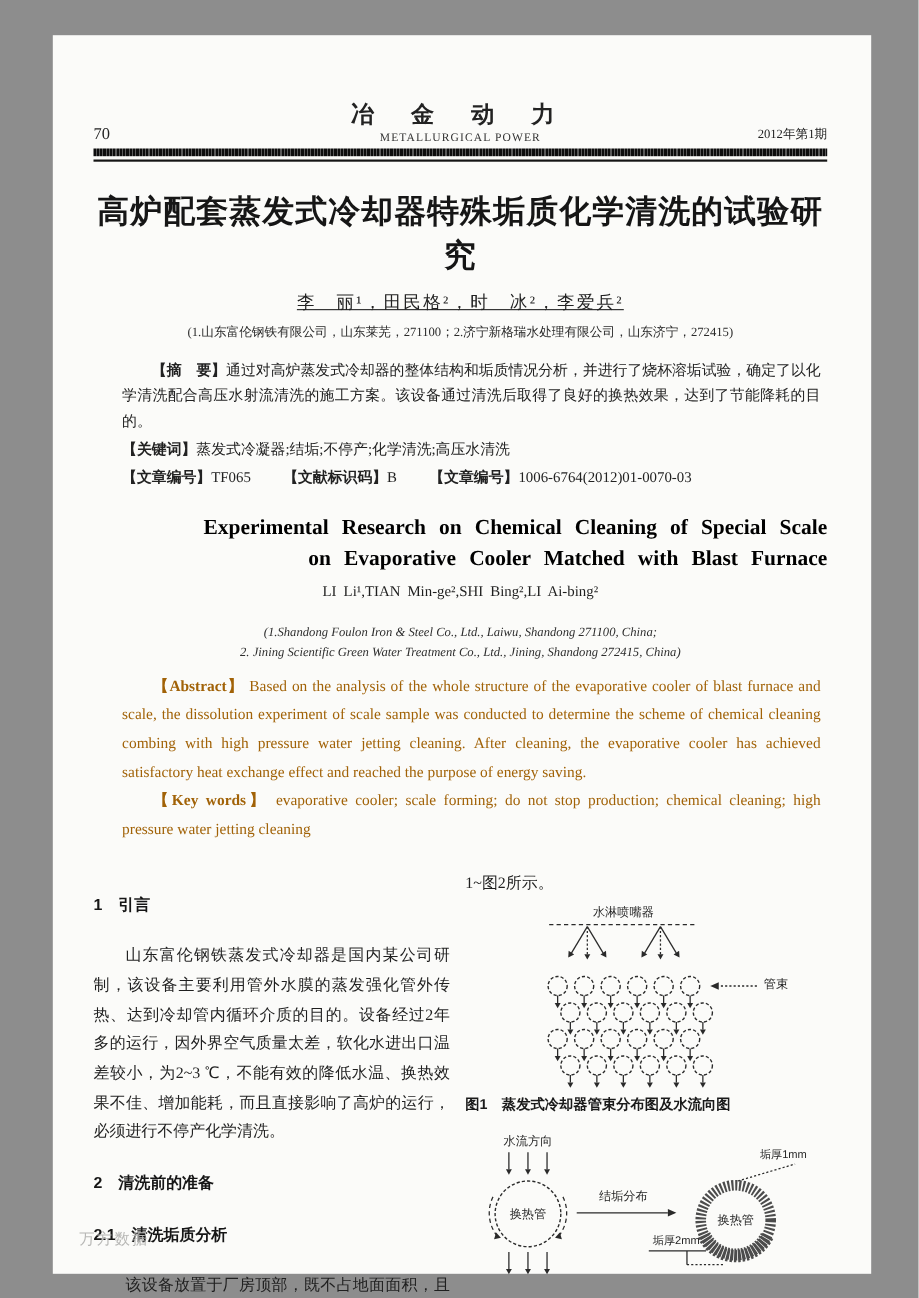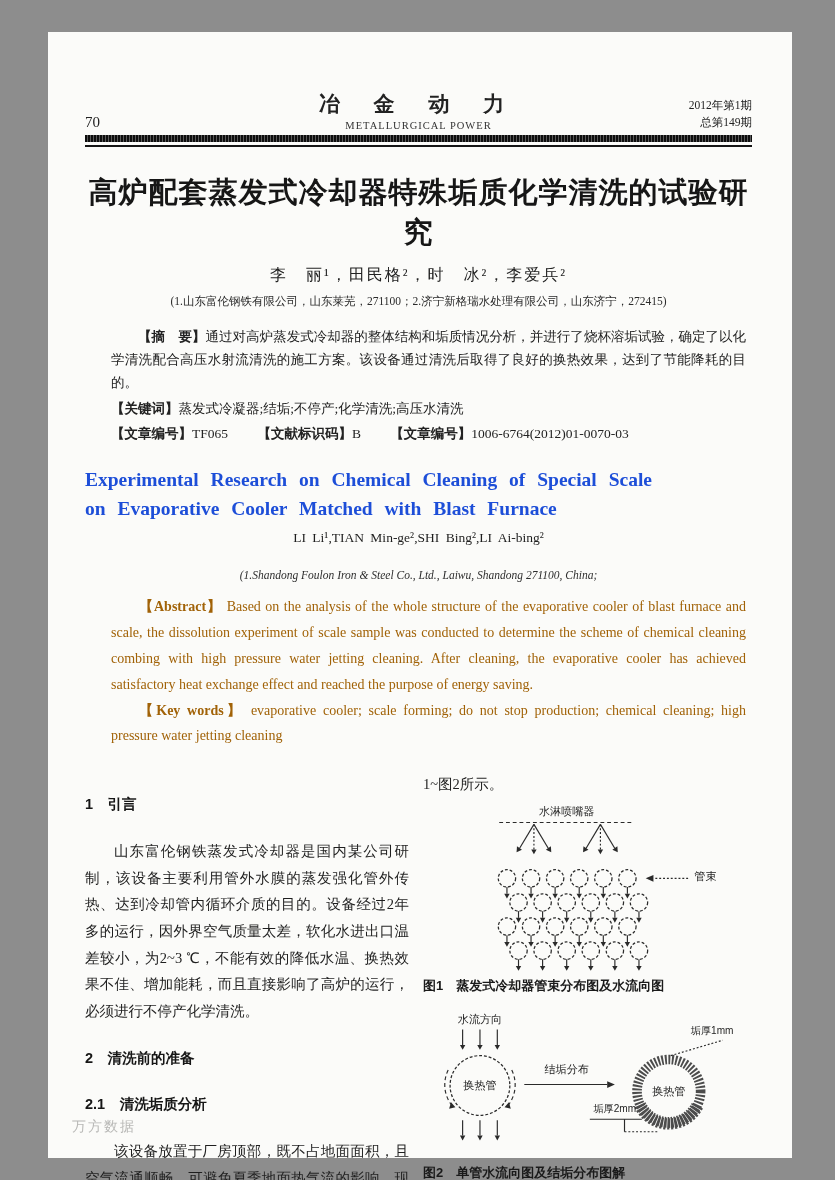--- a/index.html
+++ b/index.html
@@ -27,31 +27,31 @@
   .jen{font-size:10.5px;letter-spacing:1px;margin-top:2px;color:#333;}
   .issue{font-size:11.5px;line-height:1.5;color:#222;}
   .rule-thick{height:7px;margin-top:4px;background:repeating-linear-gradient(90deg,#0d0d0d 0 2px,#5a5a5a 2px 3px);}
   .rule-thin{border-top:2.5px solid #151515;margin-top:3px;}
   
   .title{
     margin:26px 0 0 0;text-align:center;
     font-family:"Liberation Sans",sans-serif;
     font-weight:bold;font-size:29px;letter-spacing:1px;color:#161616;
   }
-  .authors{margin-top:12px;text-align:center;font-size:16px;letter-spacing:2px;color:#222;}
+  .authors{margin-top:12px;text-align:center;font-size:16px;letter-spacing:2px;color:#222;text-decoration:underline;}
   .affil{margin-top:8px;text-align:center;font-size:11.5px;color:#2a2a2a;}
   
   .abs-block{margin:16px 6px 0 26px;font-size:13.5px;line-height:1.72;text-align:justify;color:#222;}
   .abs-block p{margin:0 0 2px 0;}
   .abs-block .ind2{text-indent:2em;}
   .abs-block .lbl{font-weight:bold;font-family:"Liberation Sans",sans-serif;}
   .clc-line span.item{margin-right:26px;white-space:nowrap;}
   .clc-line span.item:last-child{margin-right:0;}
   
-  .en-title{margin-top:20px;text-align:left;font-weight:bold;font-size:19.5px;word-spacing:7px;color:#1d4ed8;line-height:1.5;}
+  .en-title{margin-top:20px;text-align:right;font-weight:bold;font-size:19.5px;word-spacing:7px;color:#000000;line-height:1.5;}
   .en-authors{margin-top:6px;text-align:center;font-size:13.5px;word-spacing:3px;}
   .en-affil{margin-top:20px;text-align:center;font-size:11.5px;font-style:italic;line-height:1.6;color:#2d2d2d;}
   .en-abs{margin:10px 6px 0 26px;font-size:14px;line-height:1.85;text-align:justify;color:#a16207;}
   .en-abs p{margin:0;text-indent:2em;}
   .en-abs .lbl{font-weight:bold;}
   
   .columns{display:flex;gap:14px;margin-top:22px;}
   .col{width:324px;font-size:14.5px;line-height:1.84;text-align:justify;color:#1f1f1f;}
   .col h3{margin:20px 0;font-size:14.5px;font-family:"Liberation Sans",sans-serif;font-weight:bold;color:#161616;}
   .col p{margin:0;text-indent:2em;}
@@ -77,21 +77,20 @@
 
   <div class="header">
     <div class="hl"><span class="pageno">70</span></div>
     <div class="journal">
       <div class="jcn">冶 金 动 力</div>
       <div class="jen">METALLURGICAL POWER</div>
     </div>
     <div class="hr">
       <div class="issue">
         <div>2012年第1期</div>
-        <div>总第149期</div>
       </div>
     </div>
   </div>
   <div class="rule-thick"></div>
   <div class="rule-thin"></div>
 
   <h1 class="title">高炉配套蒸发式冷却器特殊垢质化学清洗的试验研究</h1>
   <div class="authors">李　丽¹，田民格²，时　冰²，李爱兵²</div>
   <div class="affil">(1.山东富伦钢铁有限公司，山东莱芜，271100；2.济宁新格瑞水处理有限公司，山东济宁，272415)</div>
 
@@ -105,20 +104,21 @@
     </p>
   </div>
 
   <div class="en-title">
     <div>Experimental Research on Chemical Cleaning of Special Scale</div>
     <div>on Evaporative Cooler Matched with Blast Furnace</div>
   </div>
   <div class="en-authors">LI Li¹,TIAN Min-ge²,SHI Bing²,LI Ai-bing²</div>
   <div class="en-affil">
     <div>(1.Shandong Foulon Iron &amp; Steel Co., Ltd., Laiwu, Shandong 271100, China;</div>
+    <div>2. Jining Scientific Green Water Treatment Co., Ltd., Jining, Shandong 272415, China)</div>
   </div>
   <div class="en-abs">
     <p><span class="lbl">【Abstract】</span> <span>Based on the analysis of the whole structure of the evaporative cooler of blast furnace and scale, the dissolution experiment of scale sample was conducted to determine the scheme of chemical cleaning combing with high pressure water jetting cleaning. After cleaning, the evaporative cooler has achieved satisfactory heat exchange effect and reached the purpose of energy saving.</span></p>
     <p><span class="lbl">【Key words】</span> <span>evaporative cooler; scale forming; do not stop production; chemical cleaning; high pressure water jetting cleaning</span></p>
   </div>
 
   <div class="columns">
 
     <div class="col">
       <h3>1　引言</h3>

